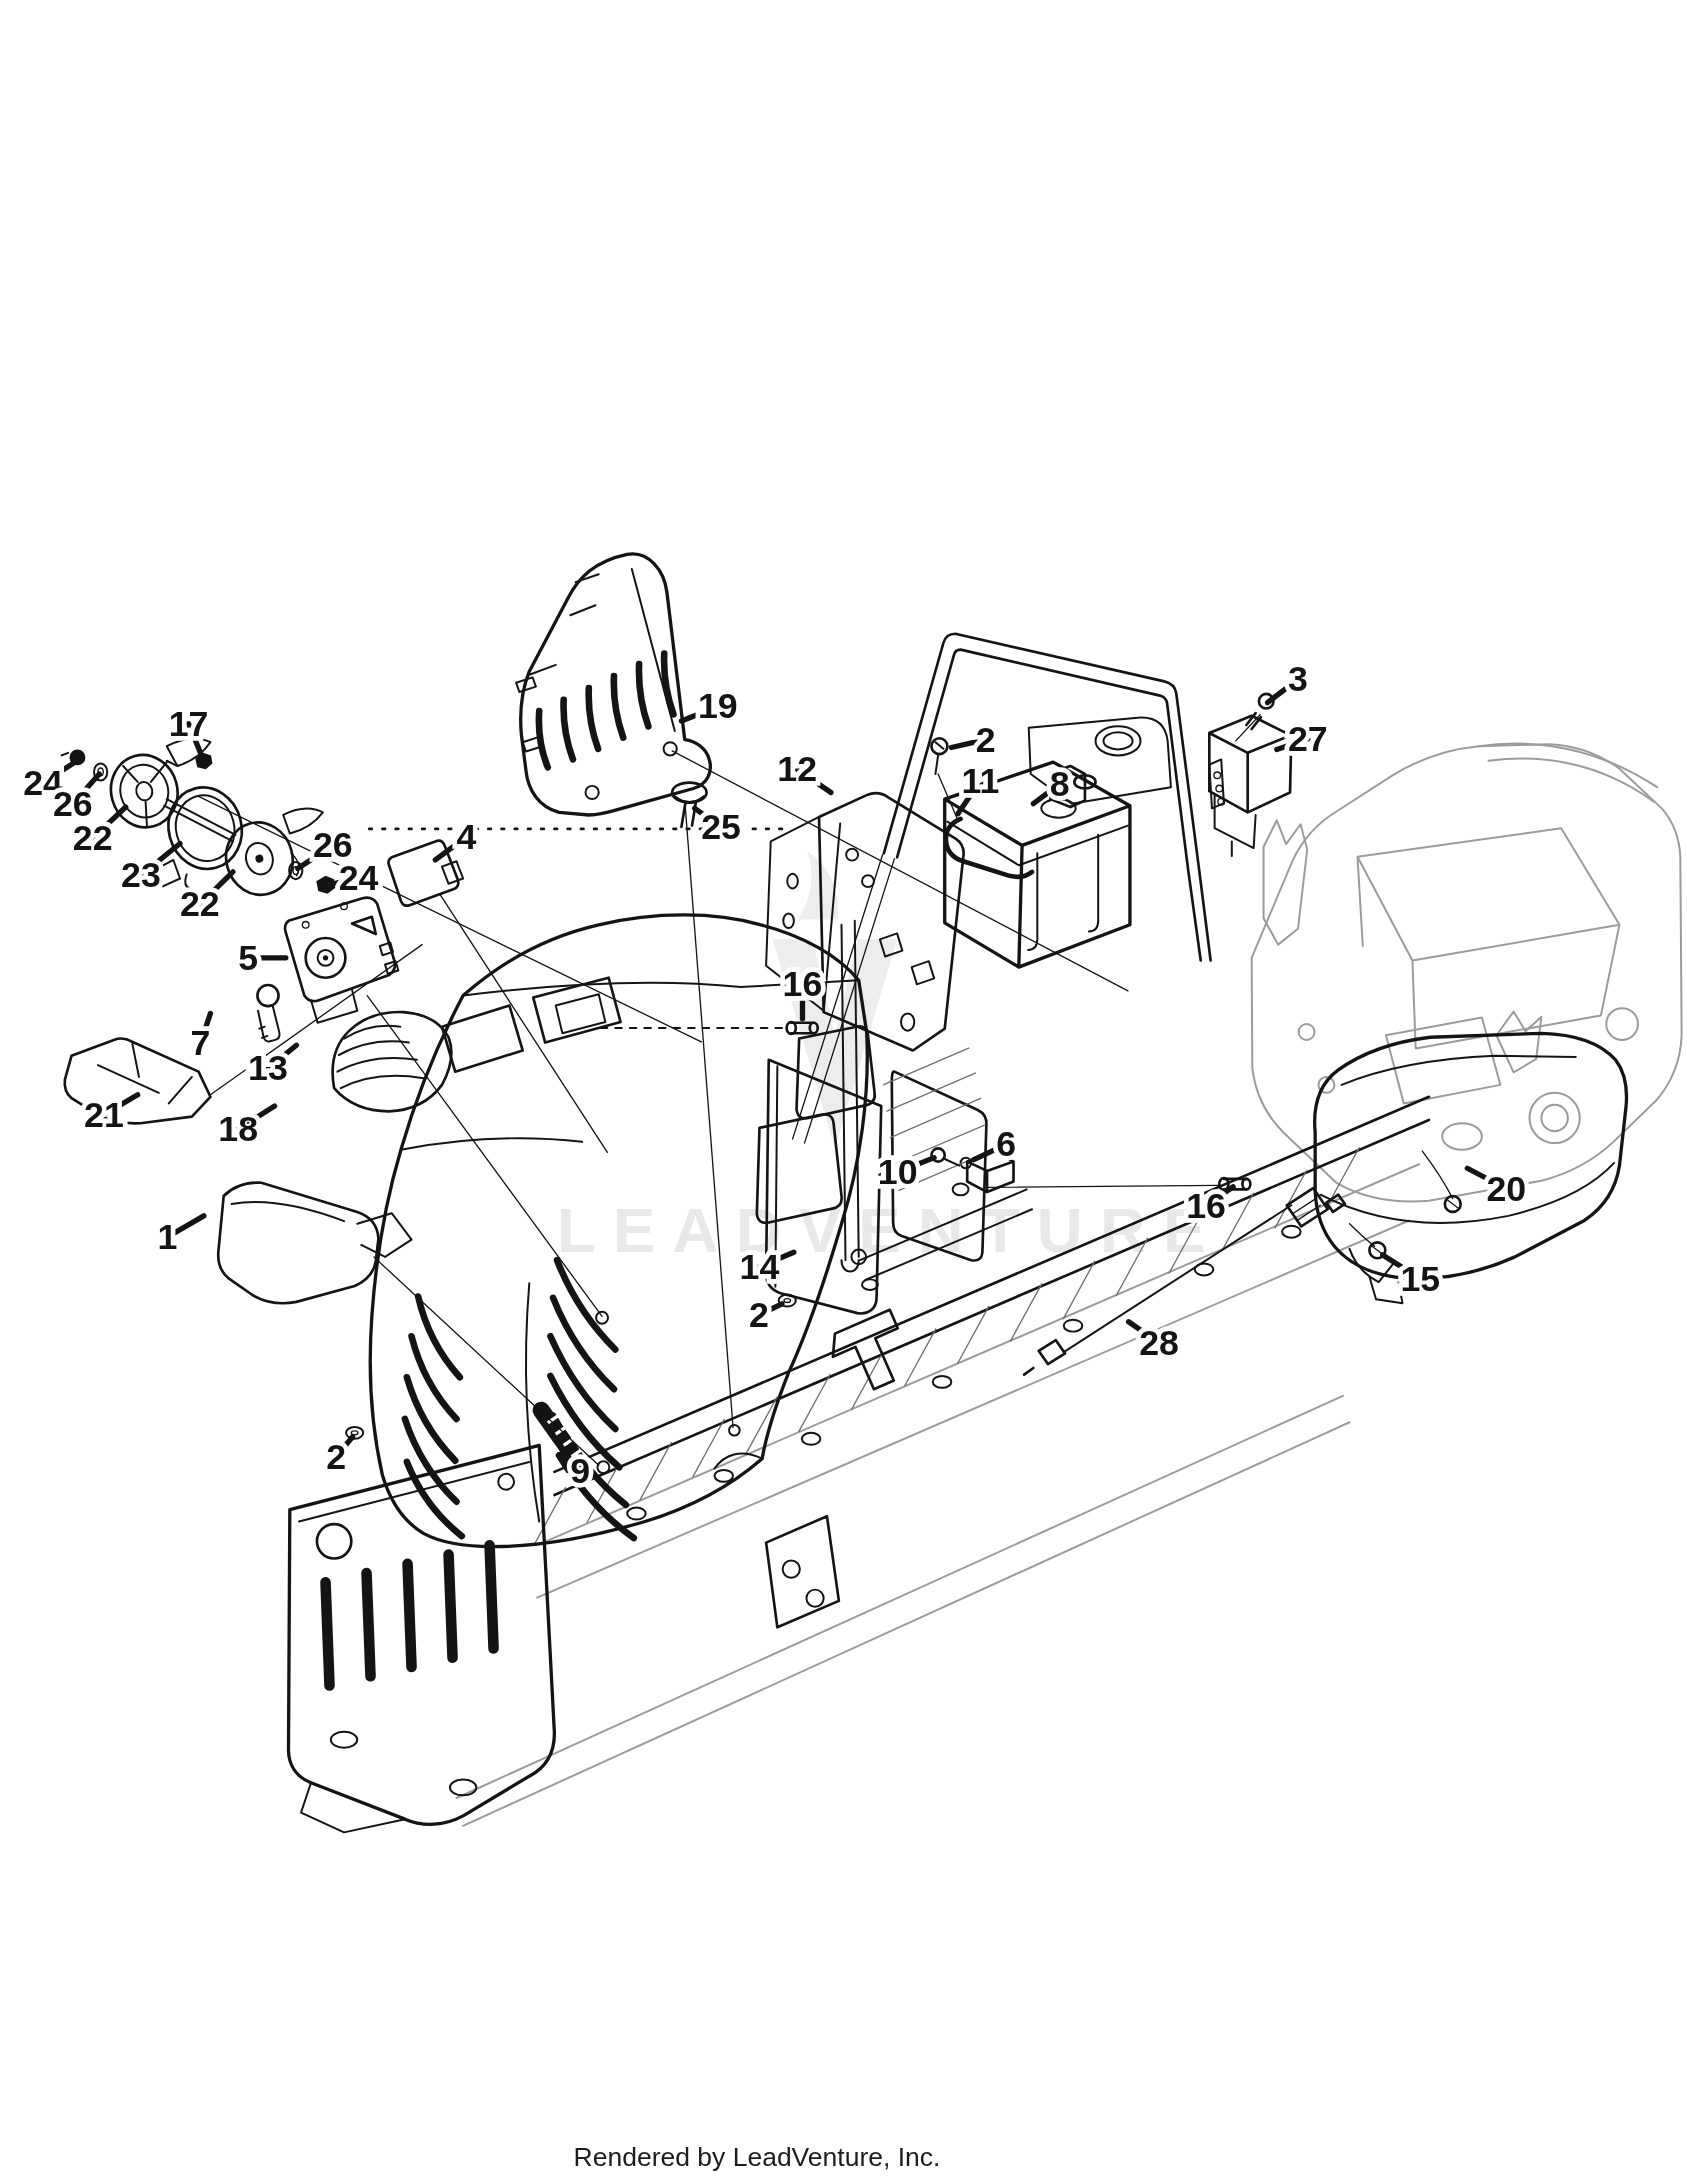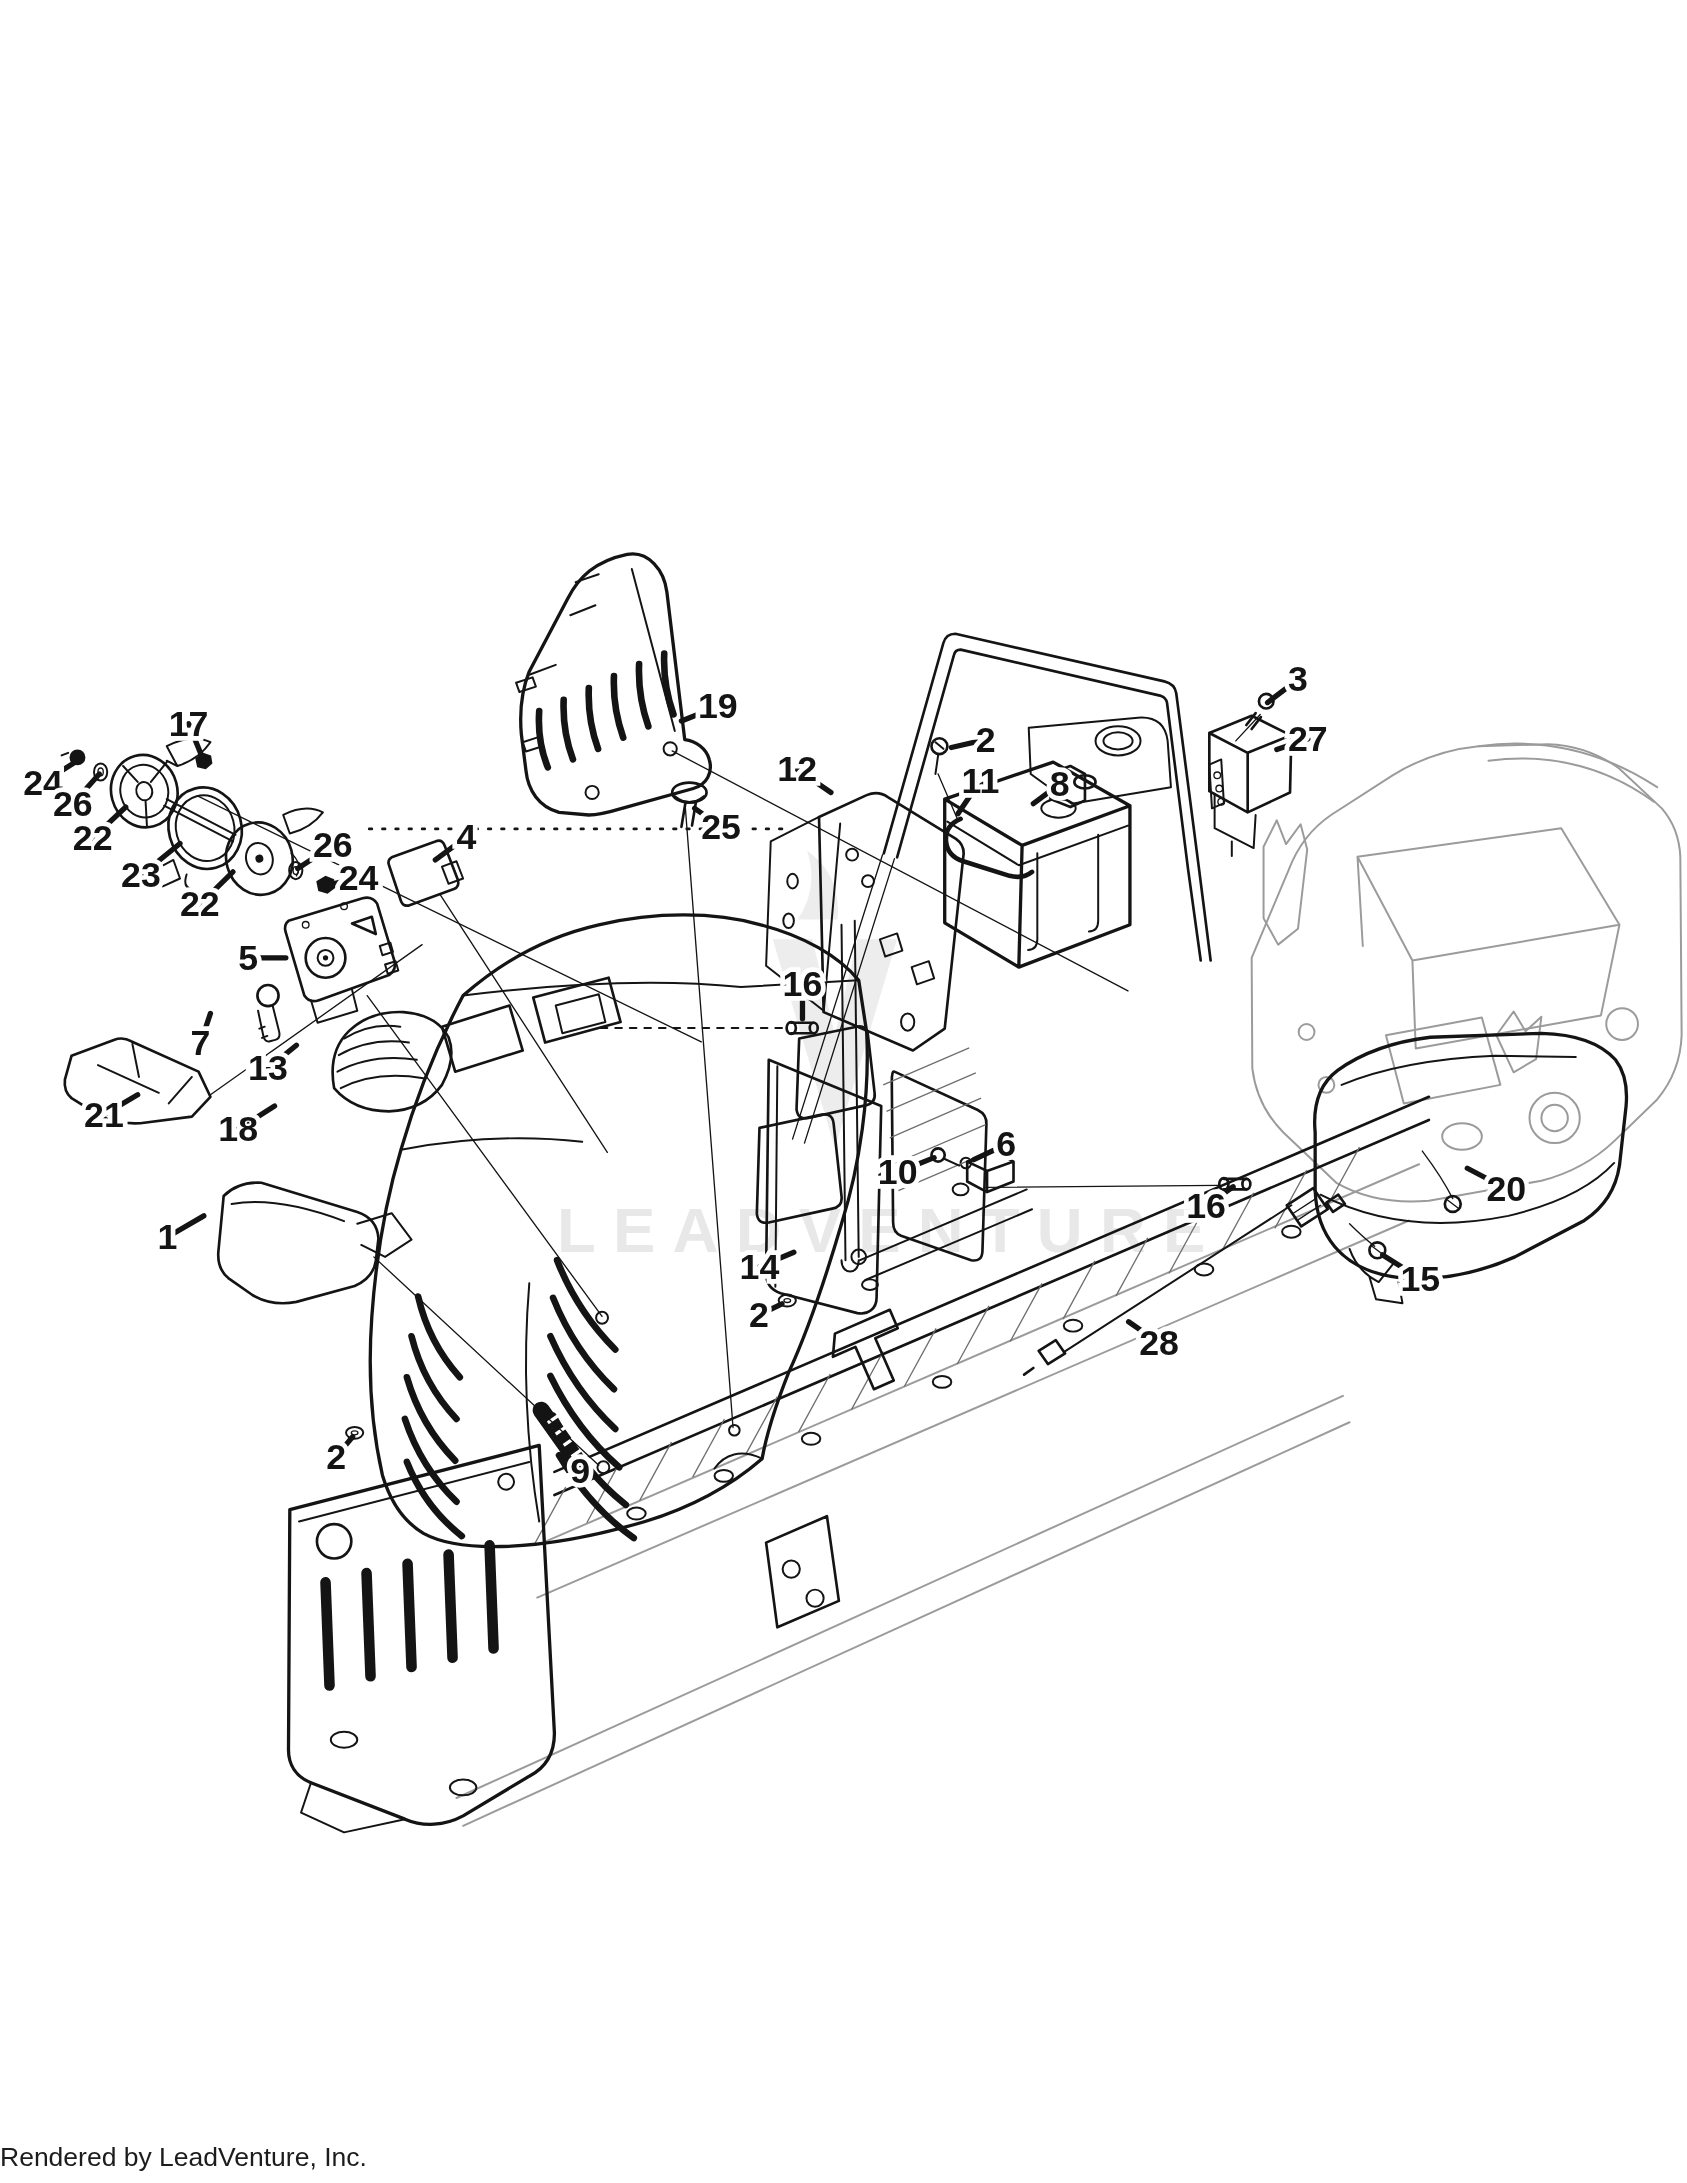--- a/index.html
+++ b/index.html
@@ -6,21 +6,21 @@
   .page{position:relative;width:1687px;height:2183px;background:#ffffff;overflow:hidden;
         font-family:"Liberation Sans", sans-serif;}
   svg{position:absolute;left:0;top:0;}
   .ink{stroke:#141414;fill:none;stroke-linecap:round;stroke-linejoin:round;}
   .w5{stroke-width:5;} .w4{stroke-width:4;} .w3{stroke-width:3;} .w2{stroke-width:2;}
   .gray{stroke:#9b9b9b;fill:none;stroke-width:3;stroke-linecap:round;stroke-linejoin:round;}
   .hatch{stroke:#6f6f6f;stroke-width:2;}
   .slat{stroke:#141414;stroke-width:10;fill:none;stroke-linecap:round;}
   .fillink{fill:#141414;stroke:none;}
   .wmtext{font-weight:bold;font-size:96px;letter-spacing:26px;}
-  .footer{position:absolute;left:0;top:2142px;width:1514px;
+  .footer{position:absolute;left:0;top:2142px;width:1514px;text-align:center;
           font-size:26.5px;color:#1c1c1c;}
   .callout-text{font-weight:bold;font-size:54px;fill:#141414;
                 paint-order:stroke;stroke:#ffffff;stroke-width:14px;}
 </style>
 </head>
 <body>
 
 <div class="page">
 <svg id="diagram-svg" width="1687" height="2183" viewBox="0 0 2550 3300">
 

